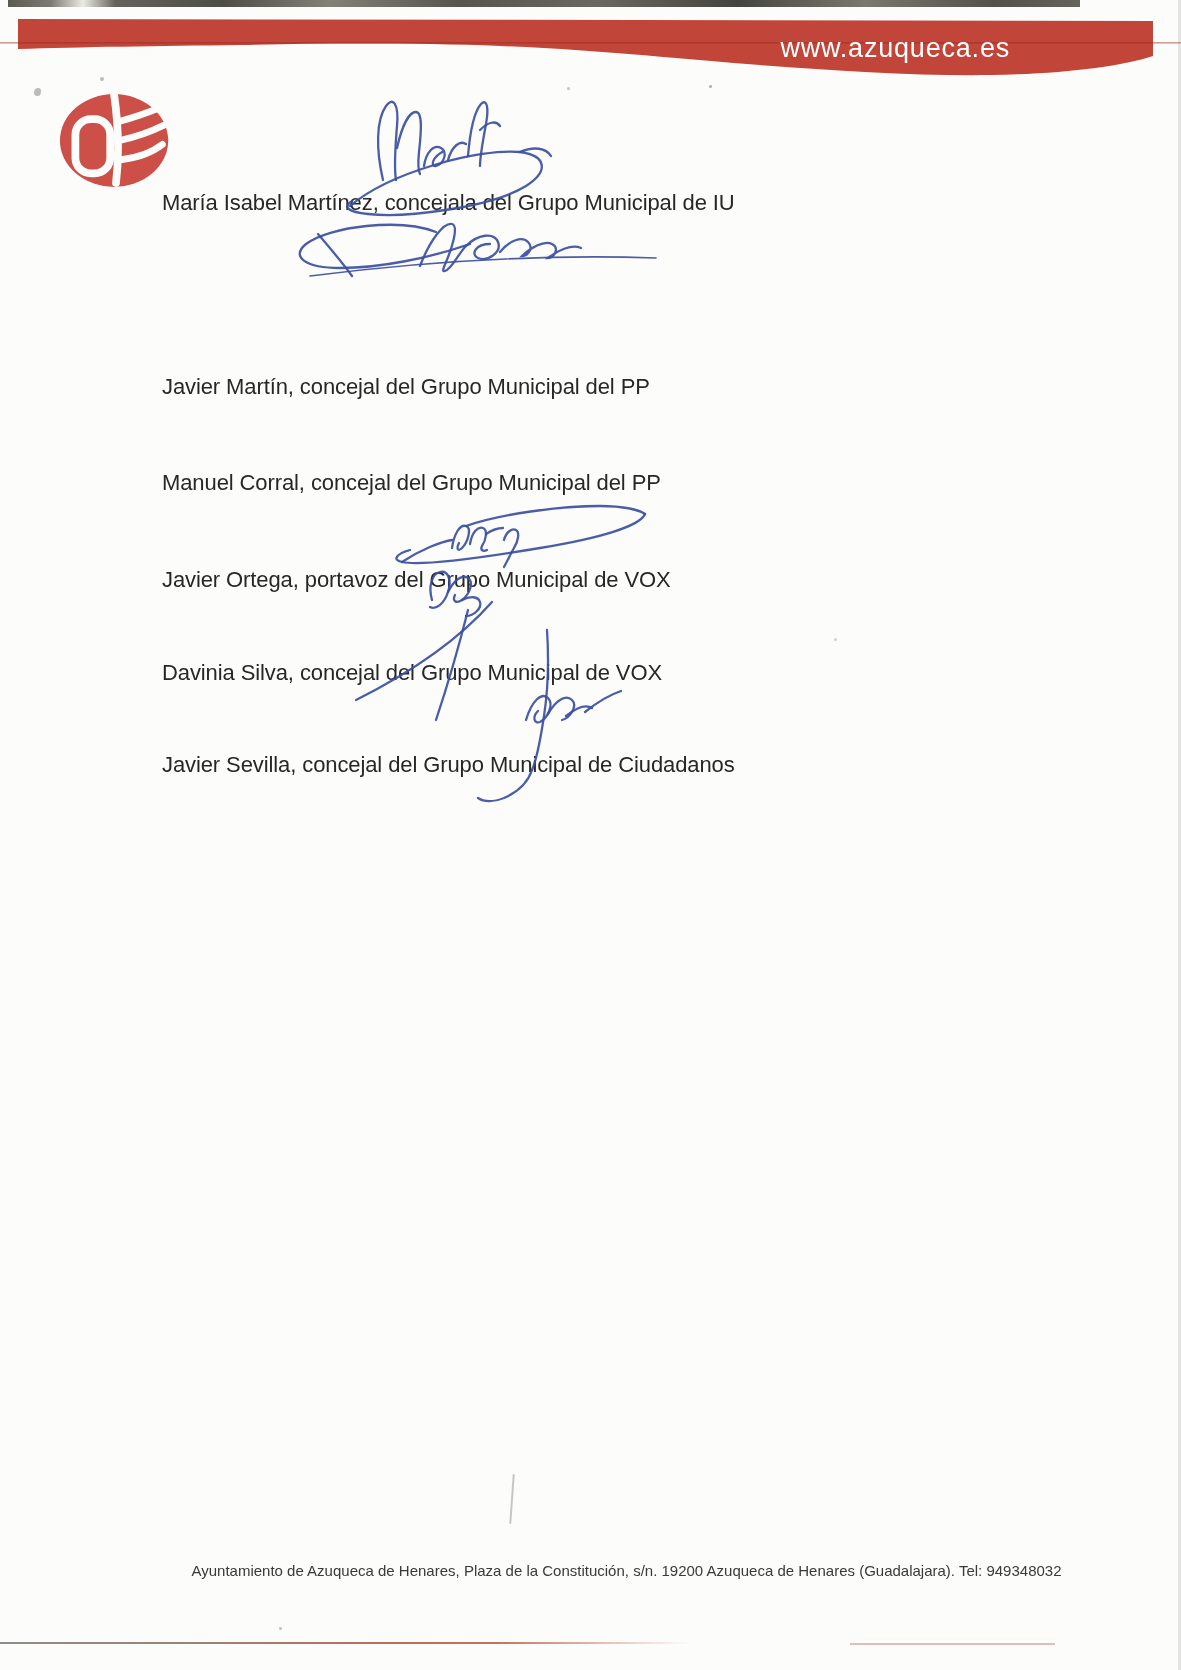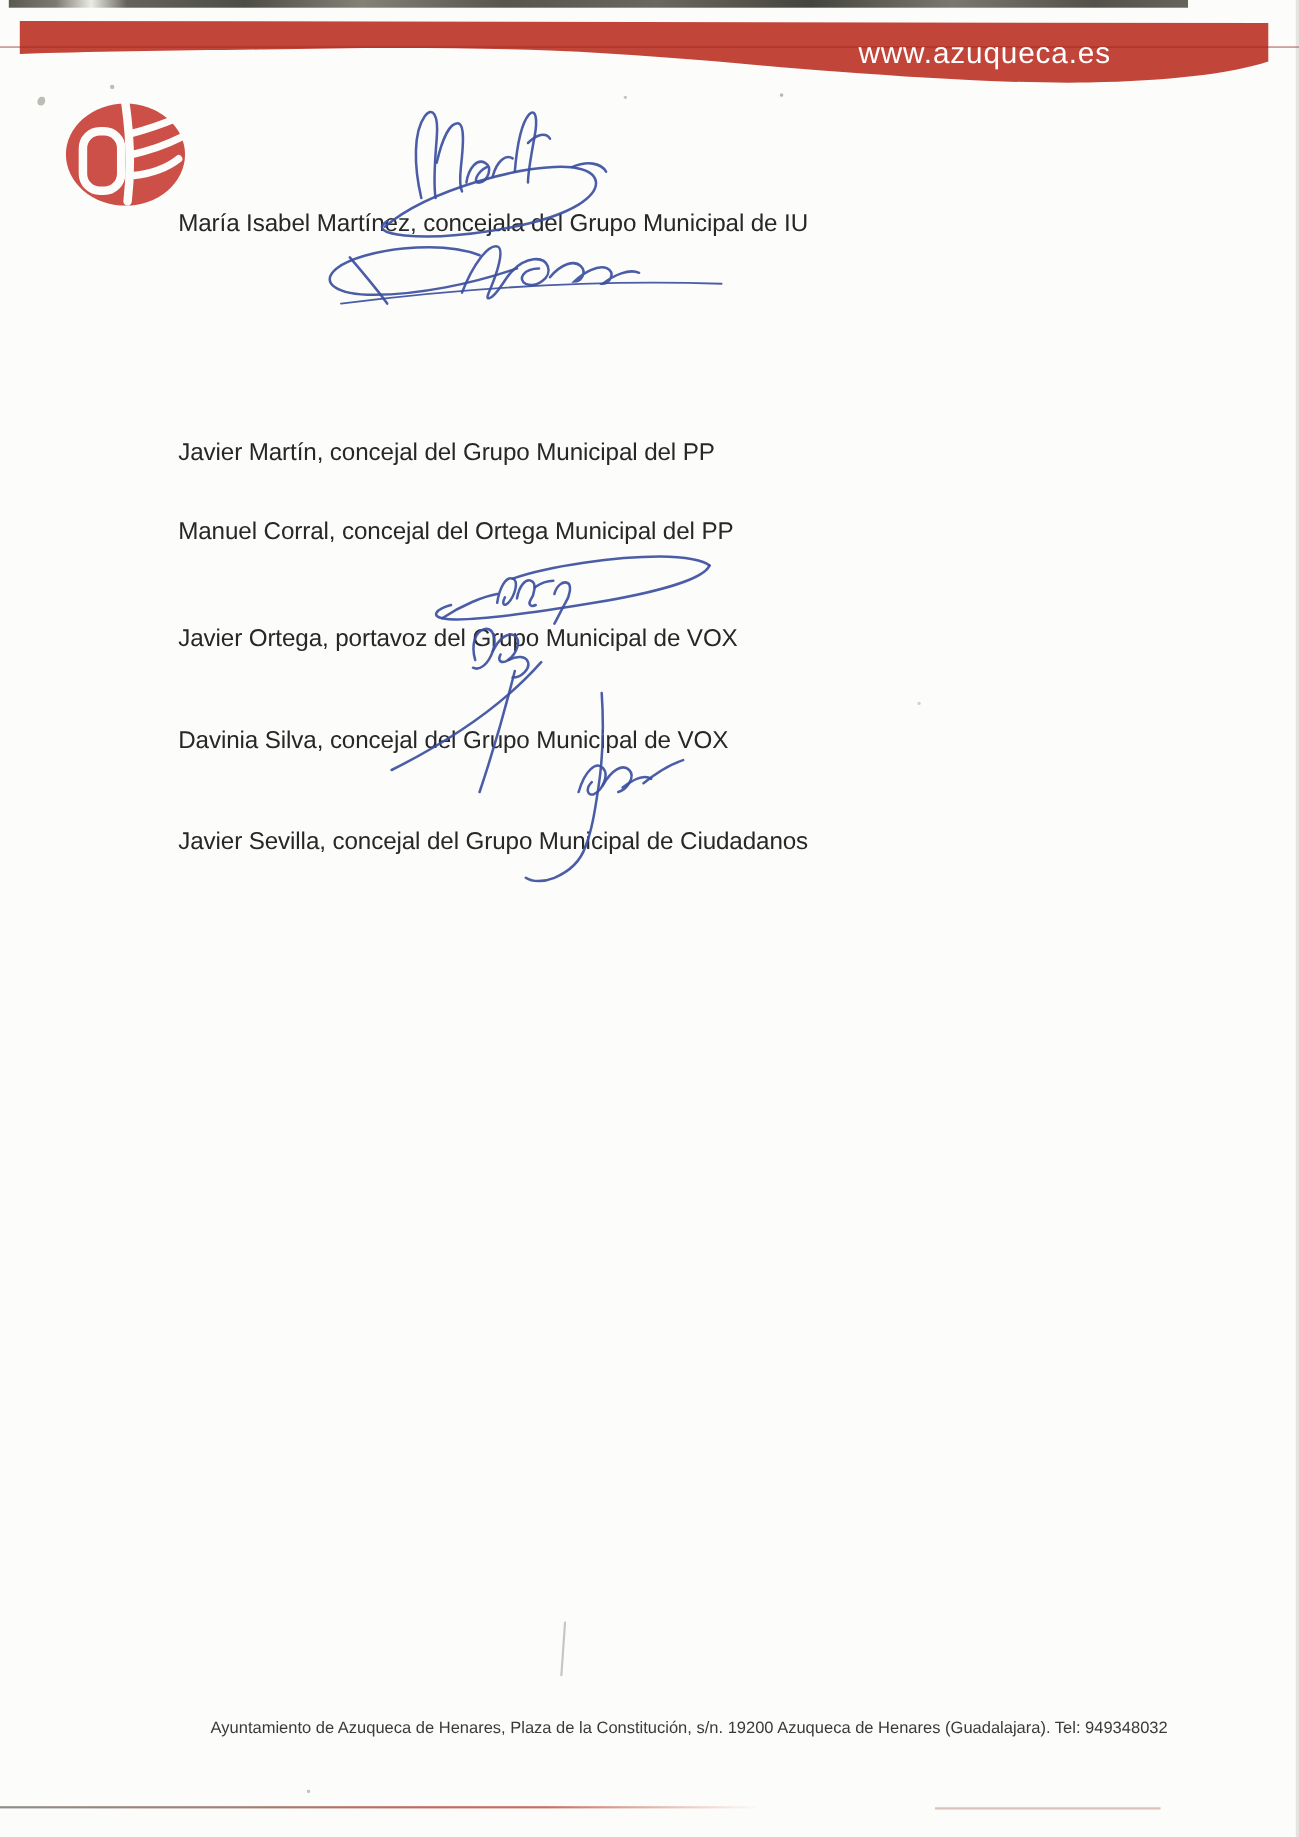--- a/index.html
+++ b/index.html
@@ -92,22 +92,22 @@
     <ellipse class="logo-body" cx="58" cy="50" rx="56" ry="48"></ellipse>
     <rect class="logo-cut" x="18" y="28" width="36" height="56" rx="16" stroke-width="8"></rect>
     <path class="logo-cut" d="M58 2 C62 30 64 60 60 94" stroke-width="8"></path>
     <path class="logo-cut" d="M64 30 C80 26 96 20 108 15" stroke-width="7"></path>
     <path class="logo-cut" d="M64 50 C82 46 98 40 110 34" stroke-width="7"></path>
     <path class="logo-cut" d="M64 70 C82 68 98 62 108 54" stroke-width="7"></path>
   </svg>
 
   <div class="rows">
     <div class="sig-row" style="top:190px"><span>María Isabel Martínez, concejala del Grupo Municipal de IU</span></div>
-    <div class="sig-row" style="top:398px"><span>Javier Martín, concejal del Grupo Municipal del PP</span></div>
-    <div class="sig-row" style="top:470px"><span>Manuel Corral, concejal del Ortega Municipal del PP</span></div>
+    <div class="sig-row" style="top:374px"><span>Javier Martín, concejal del Grupo Municipal del PP</span></div>
+    <div class="sig-row" style="top:470px"><span>Manuel Corral, concejal del Grupo Municipal del PP</span></div>
     <div class="sig-row" style="top:567px"><span>Javier Ortega, portavoz del Grupo Municipal de VOX</span></div>
     <div class="sig-row" style="top:660px"><span>Davinia Silva, concejal del Grupo Municipal de VOX</span></div>
     <div class="sig-row" style="top:752px"><span>Javier Sevilla, concejal del Grupo Municipal de Ciudadanos</span></div>
   </div>
 
   <svg class="signatures-svg" width="1181" height="1670" viewBox="0 0 1181 1670">
     <g>
       <path class="sig" d="M383 180 C376 150 376 120 386 106 C393 96 399 104 397 126 C395 150 394 168 396 180"></path>
       <path class="sig" d="M397 148 C402 126 409 112 416 112 C423 112 421 134 419 152 C418 162 418 170 420 174"></path>
       <path class="sig" d="M424 166 C426 152 434 144 441 148 C448 152 444 164 436 166 C430 167 432 157 444 151"></path>

